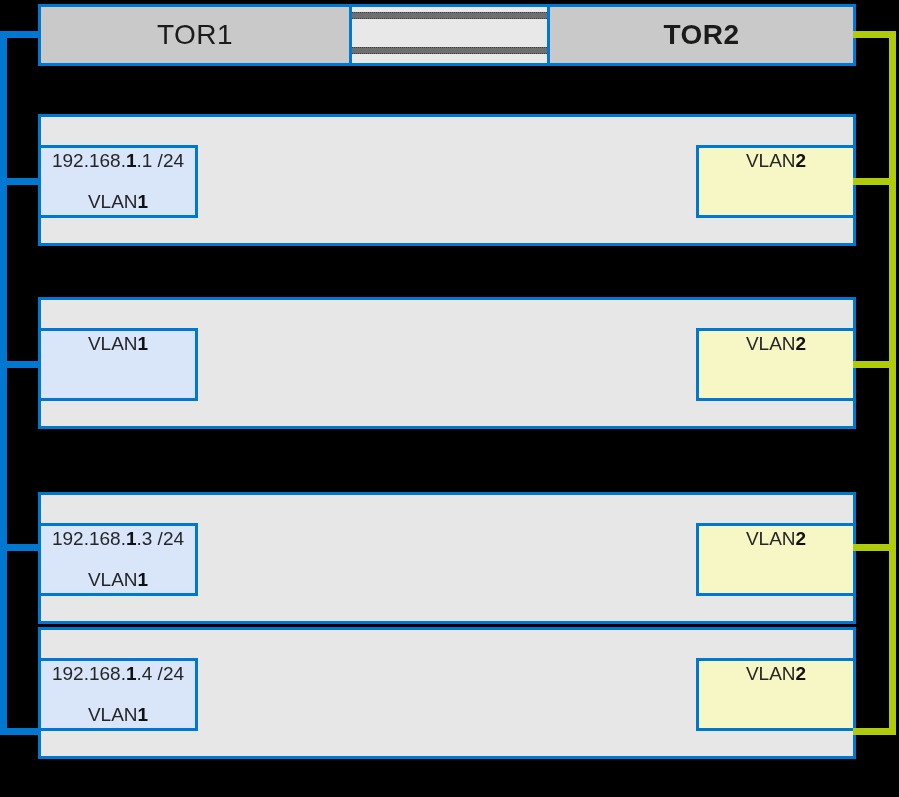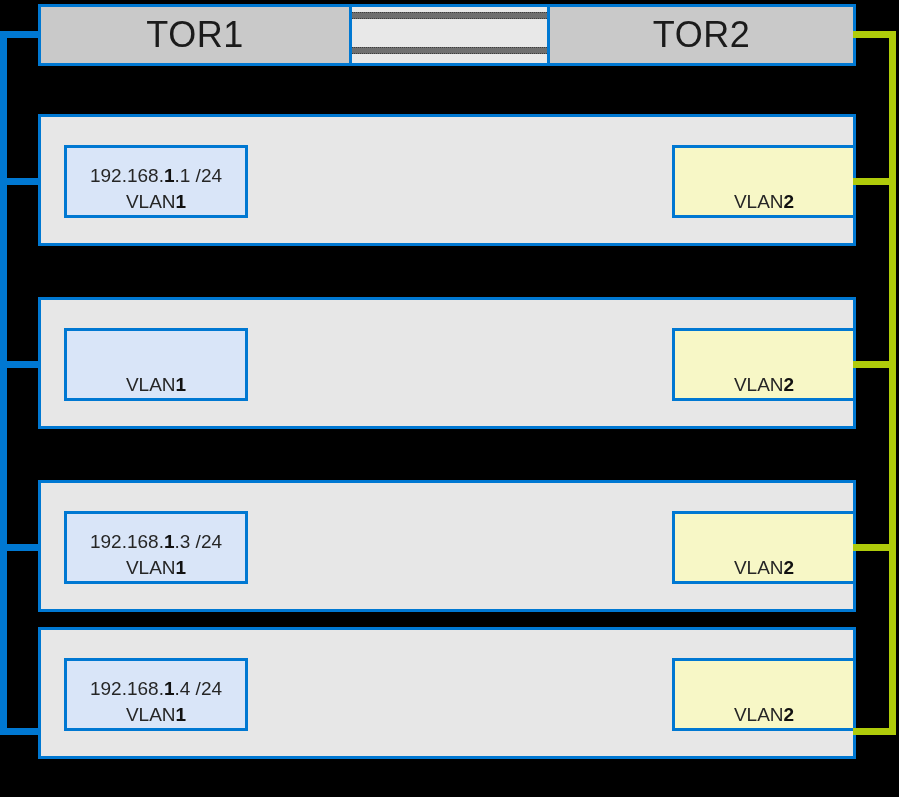--- a/index.html
+++ b/index.html
@@ -9,24 +9,24 @@
   }
   
   .tor-bar{
     position:absolute;left:38px;top:4px;width:818px;height:62px;
     box-sizing:border-box;border:3px solid var(--accent-blue,#0078D2);
     display:flex;flex-direction:row;
   }
   .tor-box{
     background:var(--tor-fill,#C9C9C9);
     display:flex;align-items:center;justify-content:center;
-    font-size:36px;color:#1b1b1b;letter-spacing:0.5px;
+    font-size:28px;color:#1b1b1b;letter-spacing:0.5px;
   }
   .tor-box.left{width:308px;}
-  .tor-box.right{flex:1;}
+  .tor-box.right{flex:1;font-weight:bold;}
   .peer-link{
     position:relative;width:201px;box-sizing:border-box;
     border-left:3px solid var(--accent-blue,#0078D2);
     border-right:3px solid var(--accent-blue,#0078D2);
     background:var(--mid-fill,#E8E8E8);
   }
   .isl-bar{
     position:absolute;left:0;right:0;height:7px;
     background:var(--bar-fill,#6F6F6F);
     border-top:1px dotted rgba(0,0,0,0.45);
@@ -34,26 +34,26 @@
     box-sizing:border-box;
   }
   .isl-bar.one{top:5px;}
   .isl-bar.two{top:40px;}
   
   .server-row{
     position:absolute;left:38px;width:818px;height:132px;
     box-sizing:border-box;border:3px solid var(--accent-blue,#0078D2);
     background:var(--row-fill,#E7E7E7);
   }
-  .row-1{top:114px;} .row-2{top:297px;} .row-3{top:480px;} .row-4{top:627px;}
+  .row-1{top:114px;} .row-2{top:297px;} .row-3{top:492px;} .row-4{top:627px;}
   .nic-box{
-    position:absolute;top:28px;width:184px;height:73px;
+    position:absolute;top:28px;width:160px;height:73px;
     box-sizing:border-box;border:3px solid var(--accent-blue,#0078D2);
-    display:flex;flex-direction:column;align-items:center;justify-content:flex-end;
-    font-size:19px;line-height:26px;color:#262626;text-align:center;margin-left:26px;
+    display:flex;flex-direction:column;align-items:center;justify-content:space-between;
+    font-size:19px;line-height:26px;color:#262626;text-align:center;
   }
   .nic-box b{font-weight:700;color:#111;}
   .nic-left{left:-3px;background:var(--host-blue-fill,#D9E5F8);}
   .nic-right{right:-3px;background:var(--host-yellow-fill,#F7F7C6);}
   
   .line{position:absolute;}
   .blue{background:var(--accent-blue,#0078D2);}
   .green{background:var(--accent-green,#AFCB0A);}
   .v-blue{left:0;top:31px;width:7px;height:704px;}
   .v-green{left:889px;top:31px;width:7px;height:704px;}

